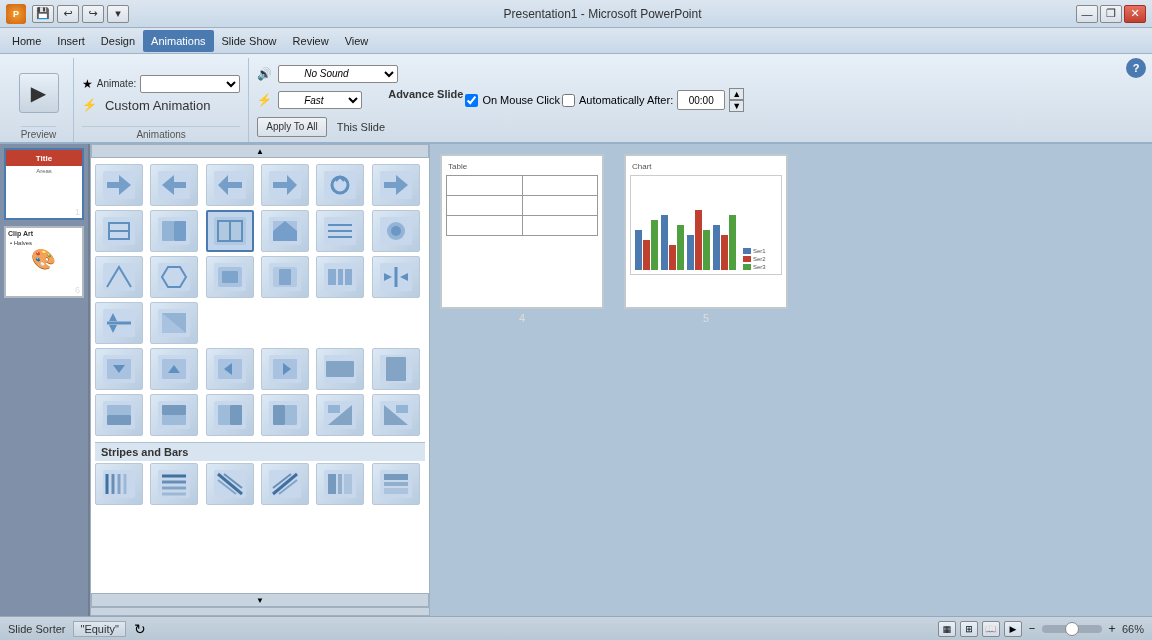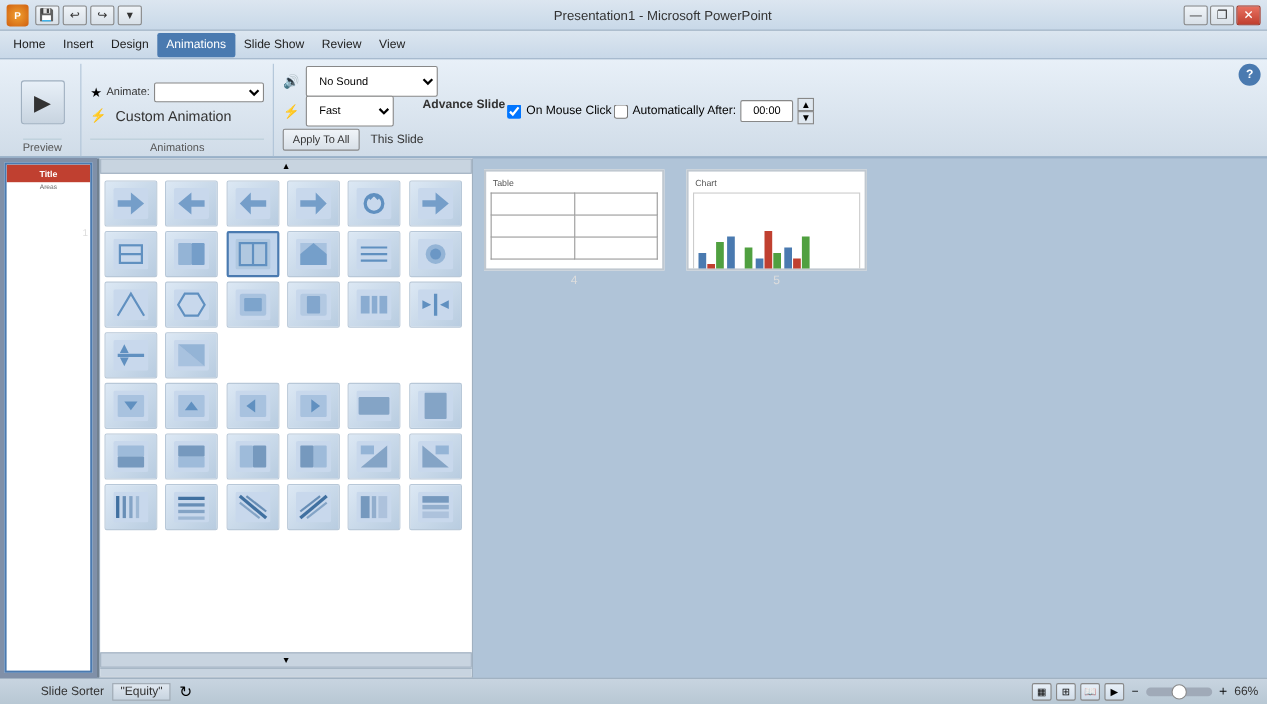--- a/index.html
+++ b/index.html
@@ -73,23 +73,24 @@
       display: flex;
       flex-direction: column;
       padding: 4px 8px;
       gap: 3px;
     }
     .trans-row {
       display: flex; align-items: center; gap: 6px;
       height: 24px;
     }
     .trans-select {
-      height: 28px; border: 1px solid #888; border-radius: 2px;
-      background: white; padding: 0 7px; font-size: 10px;
+      height: 18px; border: 1px solid #888; border-radius: 2px;
+      background: white; padding: 0 21px; font-size: 10px;
       min-width: 120px;
+      font-style: italic;
     }
     .trans-checkbox { width: 13px; height: 13px; }
     .trans-time-input {
       width: 48px; height: 20px; border: 1px solid #888; border-radius: 2px;
       text-align: center; font-size: 10px;
     }
     .apply-all-btn {
       height: 20px; padding: 0 8px;
       background: linear-gradient(to bottom, #f0f4f8, #d8e0e8);
       border: 1px solid #888; border-radius: 2px; cursor: pointer;
@@ -110,21 +111,21 @@
       height: calc(640px - 28px - 26px - 90px - 24px);
       background: #b0c4d8;
     }
 
     
     #slide-panel {
       width: 90px;
       background: #8090a8;
       overflow-y: auto;
       padding: 4px;
-      display: flex; flex-direction: row; gap: 6px;
+      display: flex; flex-direction: column; gap: 6px;
       border-right: 2px solid #708090;
     }
     .slide-thumb {
       background: white;
       border: 2px solid #b0b8c0;
       cursor: pointer;
       position: relative;
     }
     .slide-thumb.active { border-color: #4a7ab0; }
     .slide-thumb-inner {
@@ -200,21 +201,21 @@
       overflow: hidden;
     }
 
     .content-slide {
       background: white;
       border: 2px solid #c0c8d0;
       cursor: pointer;
       position: relative;
     }
     .content-slide-inner {
-      width: 160px; height: 88px;
+      width: 160px; height: 151px;
       overflow: hidden; position: relative;
     }
 
     
     .table-slide-content {
       width: 100%; height: 100%; padding: 4px;
     }
     .table-title { font-size: 8px; color: #555; padding: 2px; }
     .mini-table { width: 100%; border-collapse: collapse; margin-top: 2px; }
     .mini-table td {
@@ -226,21 +227,21 @@
     .chart-title { font-size: 8px; color: #555; padding: 2px; }
 
     
     #status-bar {
       height: 24px;
       background: linear-gradient(to bottom, #c8d4e0, #b8c8d4);
       border-top: 1px solid #98a8b8;
       display: flex; align-items: center; justify-content: space-between;
       padding: 0 8px;
     }
-    .status-left { display: flex; align-items: center; gap: 8px; margin-left: 29px; }
+    .status-left { display: flex; align-items: center; gap: 8px; }
     .status-right { display: flex; align-items: center; gap: 4px; }
     .status-text { font-size: 11px; color: #333; }
     .theme-badge {
       background: linear-gradient(to bottom, #e0e8f0, #c8d4e0);
       border: 1px solid #a0aab4;
       padding: 1px 6px;
       font-size: 11px; color: #333;
       cursor: pointer;
     }
     .zoom-text { font-size: 11px; color: #333; }
@@ -633,20 +634,21 @@
         </div>
         <div class="trans-item">
           <svg width="32" height="28" viewBox="0 0 32 28">
               <rect width="32" height="28" fill="#c8d8ec" rx="2"></rect>
               <polygon points="4,4 28,24 4,24" fill="#4070a0" opacity="0.5"></polygon>
               <rect x="16" y="4" width="12" height="8" fill="#6090c0" opacity="0.5"></rect>
             </svg>
         </div>
       </div>
 
+      <div class="trans-section-header">Stripes and Bars</div>
       <div class="trans-grid">
         <div class="trans-item">
           <svg width="32" height="28" viewBox="0 0 32 28">
               <rect width="32" height="28" fill="#c8d8ec" rx="2"></rect>
             <line x1="4" y1="4" x2="4" y2="24" stroke="#4070a0" stroke-width="3"></line>
             <line x1="10" y1="4" x2="10" y2="24" stroke="#4070a0" stroke-width="3" opacity="0.7"></line>
             <line x1="16" y1="4" x2="16" y2="24" stroke="#4070a0" stroke-width="3" opacity="0.5"></line>
             <line x1="22" y1="4" x2="22" y2="24" stroke="#4070a0" stroke-width="3" opacity="0.3"></line>
           </svg>
         </div>

